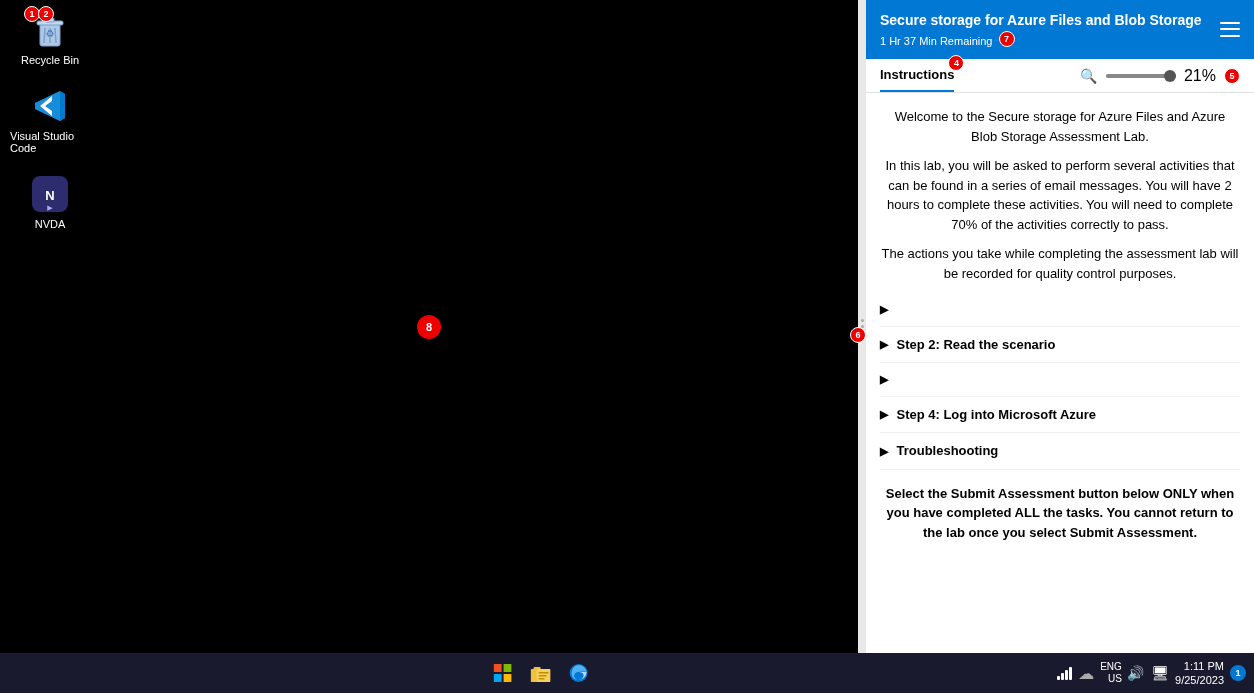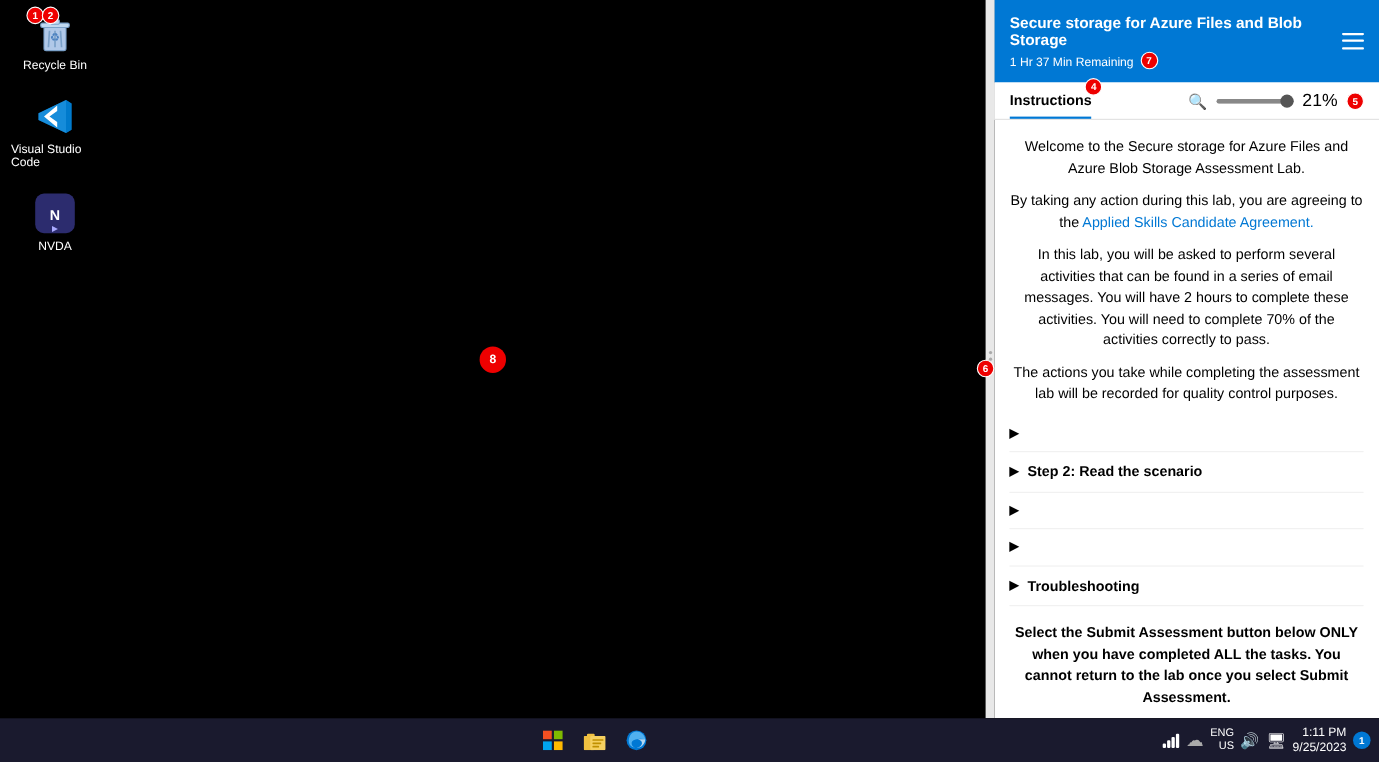--- a/index.html
+++ b/index.html
@@ -87,21 +87,21 @@
       justify-content: center;
       border: 1.5px solid #fff;
     }
 
     .badge-1 { top: -4px; left: -6px; }
     .badge-2 { top: -4px; left: 8px; }
     .badge-8 { position: absolute; top: 50%; left: 50%; transform: translate(-50%,-50%); background: #e00; color: #fff; border-radius: 50%; width: 24px; height: 24px; display: flex; align-items: center; justify-content: center; font-size: 11px; font-weight: bold; }
 
     
     .right-panel {
-      width: 350px;
+      width: 388px;
       background: #fff;
       display: flex;
       flex-direction: column;
       height: 100%;
     }
 
     .panel-header {
       background: #0078d4;
       color: #fff;
       padding: 12px 14px;
@@ -444,40 +444,37 @@
             <div class="zoom-slider-thumb"></div>
           </div>
         </div>
         <span>21%</span>
         <div class="badge" style="position:relative;">5</div>
       </div>
     </div>
 
     <div class="panel-content">
       <p>Welcome to the Secure storage for Azure Files and Azure Blob Storage Assessment Lab.</p>
-      <p>
-        <span>By taking any action during this lab, you are agreeing to the </span>
-        <a class="link-text">Applied Skills Candidate Agreement.</a>
-      </p>
       <p>In this lab, you will be asked to perform several activities that can be found in a series of email messages. You will have 2 hours to complete these activities. You will need to complete 70% of the activities correctly to pass.</p>
       <p>The actions you take while completing the assessment lab will be recorded for quality control purposes.</p>
 
       <div>
         <div class="step-item">
           <span class="arrow">▶</span>
         </div>
         <div class="step-item">
           <span class="arrow">▶</span>
           <span>Step 2: Read the scenario</span>
         </div>
         <div class="step-item">
           <span class="arrow">▶</span>
         </div>
         <div class="step-item">
           <span class="arrow">▶</span>
+          <span>Step 4: Log into Microsoft Azure</span>
         </div>
         <div class="step-item">
           <span class="arrow">▶</span>
           <span>Troubleshooting</span>
         </div>
       </div>
 
       <p style="margin-top:14px;">
         <strong>Select the Submit Assessment button below ONLY when you have completed ALL the tasks. You cannot return to the lab once you select Submit Assessment.</strong>
       </p>

